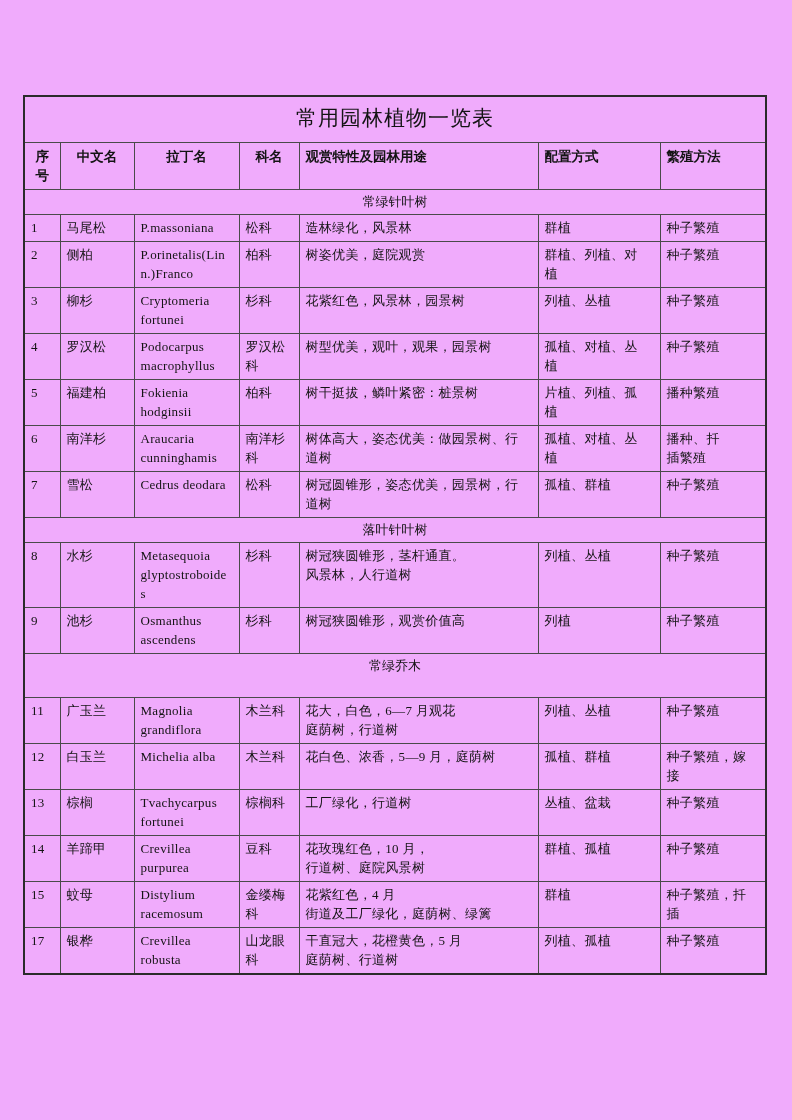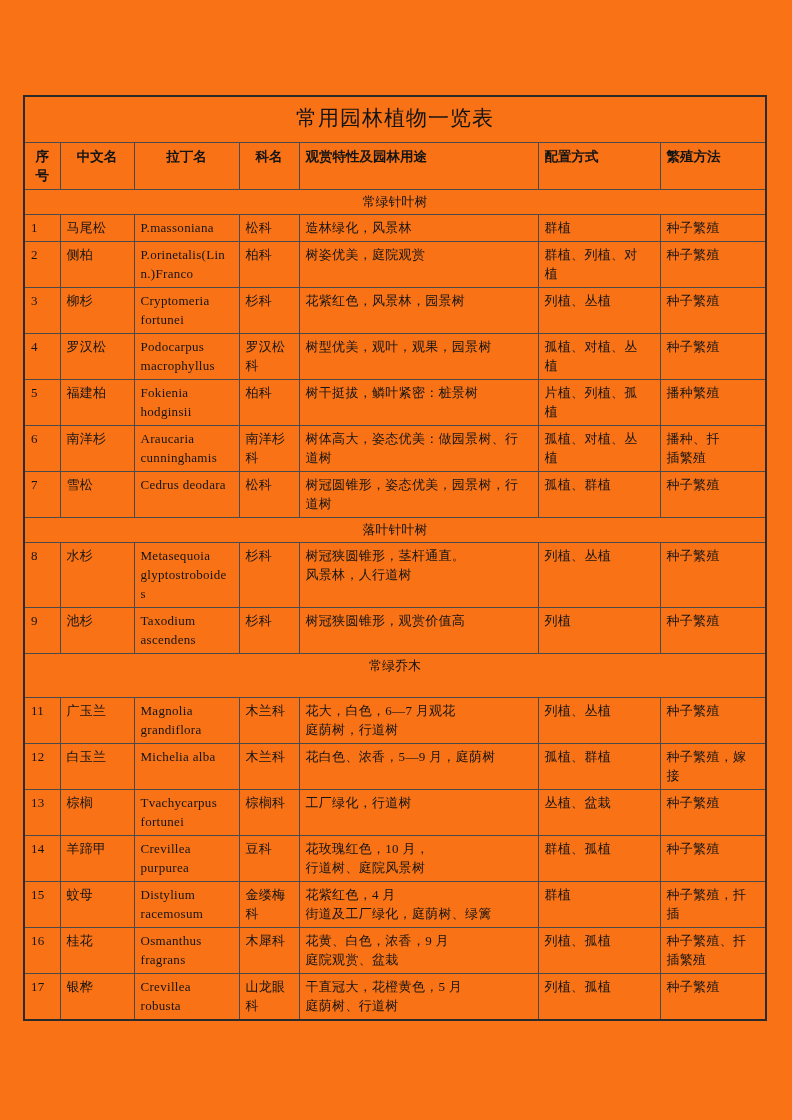--- a/index.html
+++ b/index.html
@@ -5,21 +5,21 @@
   * { margin: 0; padding: 0; box-sizing: border-box; }
   html, body {
     width: 792px; height: 1120px;
     background: #ffffff;
     font-family: "Liberation Serif", "DejaVu Serif", serif;
     color: #141414;
   }
   .page {
     position: relative;
     width: 792px; height: 1120px;
-    background: #f97316;
+    background: #f0abfc;
     overflow: hidden;
   }
   .table-wrap {
     position: absolute;
     left: 23px; top: 95px;
     width: 742px;
   }
   table.plants {
     width: 742px;
     border-collapse: collapse;
@@ -189,21 +189,21 @@
 s</td>
             <td class="cell-family">杉科</td>
             <td class="cell-features">树冠狭圆锥形，茎杆通直。
 风景林，人行道树</td>
             <td class="cell-arrangement">列植、丛植</td>
             <td class="cell-propagation">种子繁殖</td>
           </tr>
           <tr class="data-row">
             <td class="cell-no">9</td>
             <td class="cell-cn">池杉</td>
-            <td class="cell-latin">Taxodium
+            <td class="cell-latin">Osmanthus
 ascendens</td>
             <td class="cell-family">杉科</td>
             <td class="cell-features">树冠狭圆锥形，观赏价值高</td>
             <td class="cell-arrangement">列植</td>
             <td class="cell-propagation">种子繁殖</td>
           </tr>
           <tr>
             <td colspan="7" class="section-cell section-tall">常绿乔木</td>
           </tr>
           <tr class="data-row">
@@ -255,32 +255,20 @@
 racemosum</td>
             <td class="cell-family">金缕梅
 科</td>
             <td class="cell-features">花紫红色，4 月
 街道及工厂绿化，庭荫树、绿篱</td>
             <td class="cell-arrangement">群植</td>
             <td class="cell-propagation">种子繁殖，扦
 插</td>
           </tr>
           <tr class="data-row">
-            <td class="cell-no">16</td>
-            <td class="cell-cn">桂花</td>
-            <td class="cell-latin">Osmanthus
-fragrans</td>
-            <td class="cell-family">木犀科</td>
-            <td class="cell-features">花黄、白色，浓香，9 月
-庭院观赏、盆栽</td>
-            <td class="cell-arrangement">列植、孤植</td>
-            <td class="cell-propagation">种子繁殖、扦
-插繁殖</td>
-          </tr>
-          <tr class="data-row">
             <td class="cell-no">17</td>
             <td class="cell-cn">银桦</td>
             <td class="cell-latin">Crevillea
 robusta</td>
             <td class="cell-family">山龙眼
 科</td>
             <td class="cell-features">干直冠大，花橙黄色，5 月
 庭荫树、行道树</td>
             <td class="cell-arrangement">列植、孤植</td>
             <td class="cell-propagation">种子繁殖</td>

